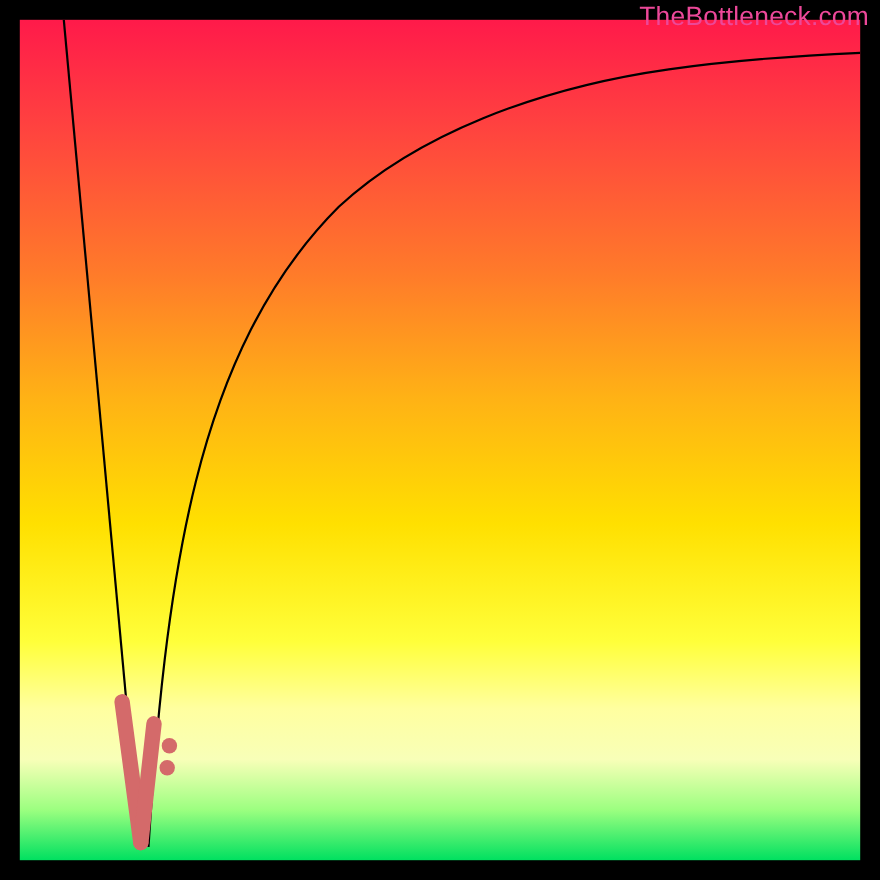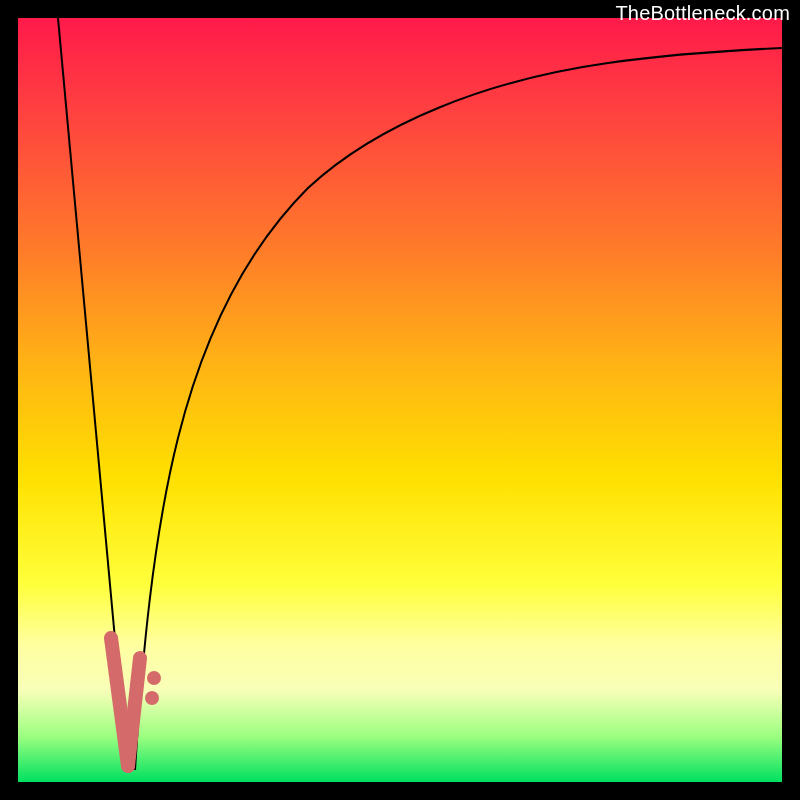--- a/index.html
+++ b/index.html
@@ -28,23 +28,23 @@
       #f8ffb8 88%,
       #9cff80 94%,
       #00e060 100%
     );
     overflow: hidden;
   }
   .watermark {
     position: absolute;
     top: 2px;
     right: 10px;
-    font-size: 20px;
+    font-size: 24px;
     font-weight: 500;
-    color: #ffffff;
+    color: #ec4899;
     letter-spacing: 0.2px;
     z-index: 10;
   }
   svg.curves {
     position: absolute;
     left: 0; top: 0;
     width: 764px;
     height: 764px;
     overflow: visible;
   }

